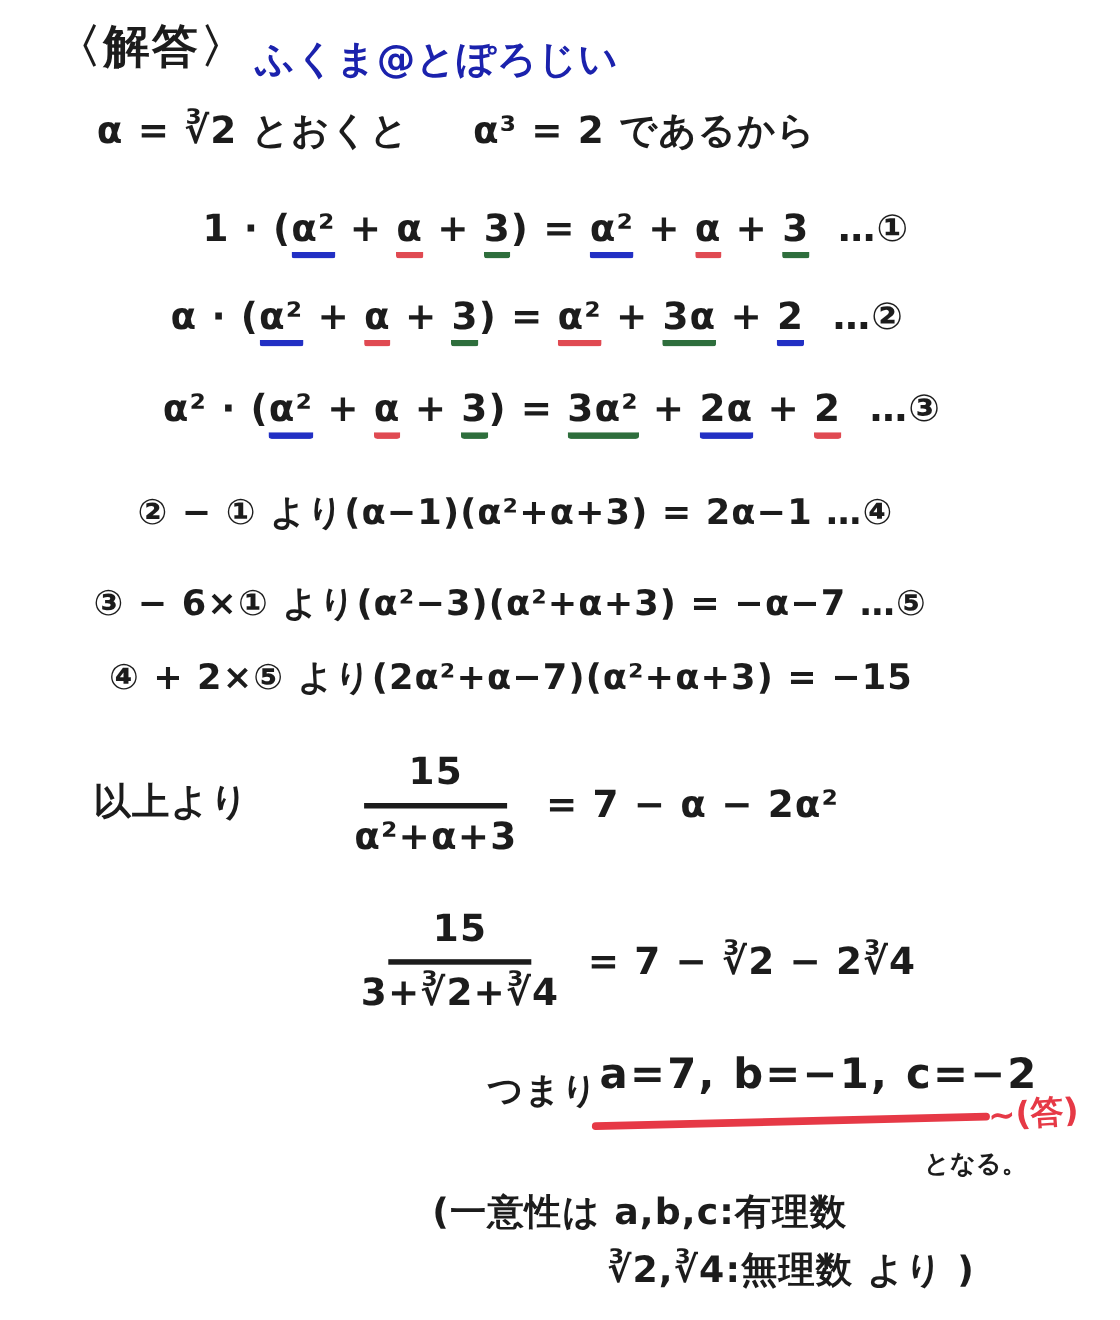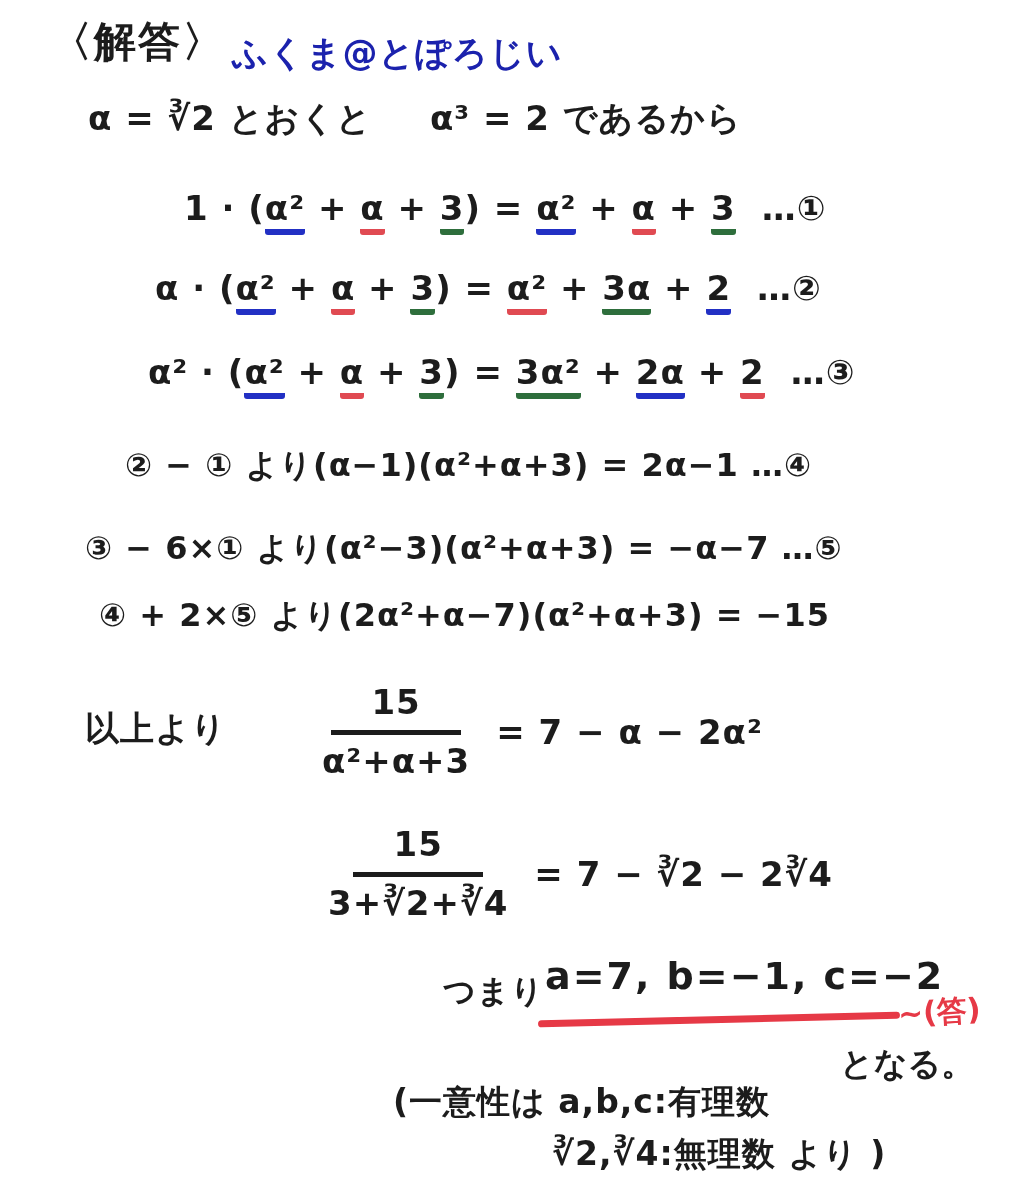--- a/index.html
+++ b/index.html
@@ -22,21 +22,21 @@
   .deriv-label{display:inline-block;min-width:228px;}
   .frac-line{display:flex;align-items:center;gap:26px;}
   .frac{display:inline-flex;flex-direction:column;align-items:center;}
   .frac .num{display:block;text-align:center;border-bottom:5px solid var(--ink,#1c1c1c);
              padding:0 40px 8px 40px;}
   .frac .den{display:block;text-align:left;padding-top:6px;}
   .answer-values{font-size:38px;letter-spacing:2px;}
   .answer-underline{position:absolute;height:7px;background:var(--answer-red,#e63946);
                     border-radius:4px;transform:rotate(-1.4deg);}
   .answer-tag{color:var(--answer-red,#e63946);font-size:30px;transform:rotate(-4deg);}
-  .naru{font-size:33px;}
+  .naru{font-size:23px;}
   .uniq{font-size:33px;letter-spacing:1px;}
 </style>
 </head>
 <body>
 
 <div class="abs title" style="left:50px;top:14px;">〈解答〉</div>
 <div class="abs handle" style="left:232px;top:30px;">ふくま@とぽろじい</div>
 
 <div class="abs math" style="left:88px;top:96px;">
   <span>α = ∛2 とおくと</span><span class="intro-gap"></span><span>α³ = 2 であるから</span>

